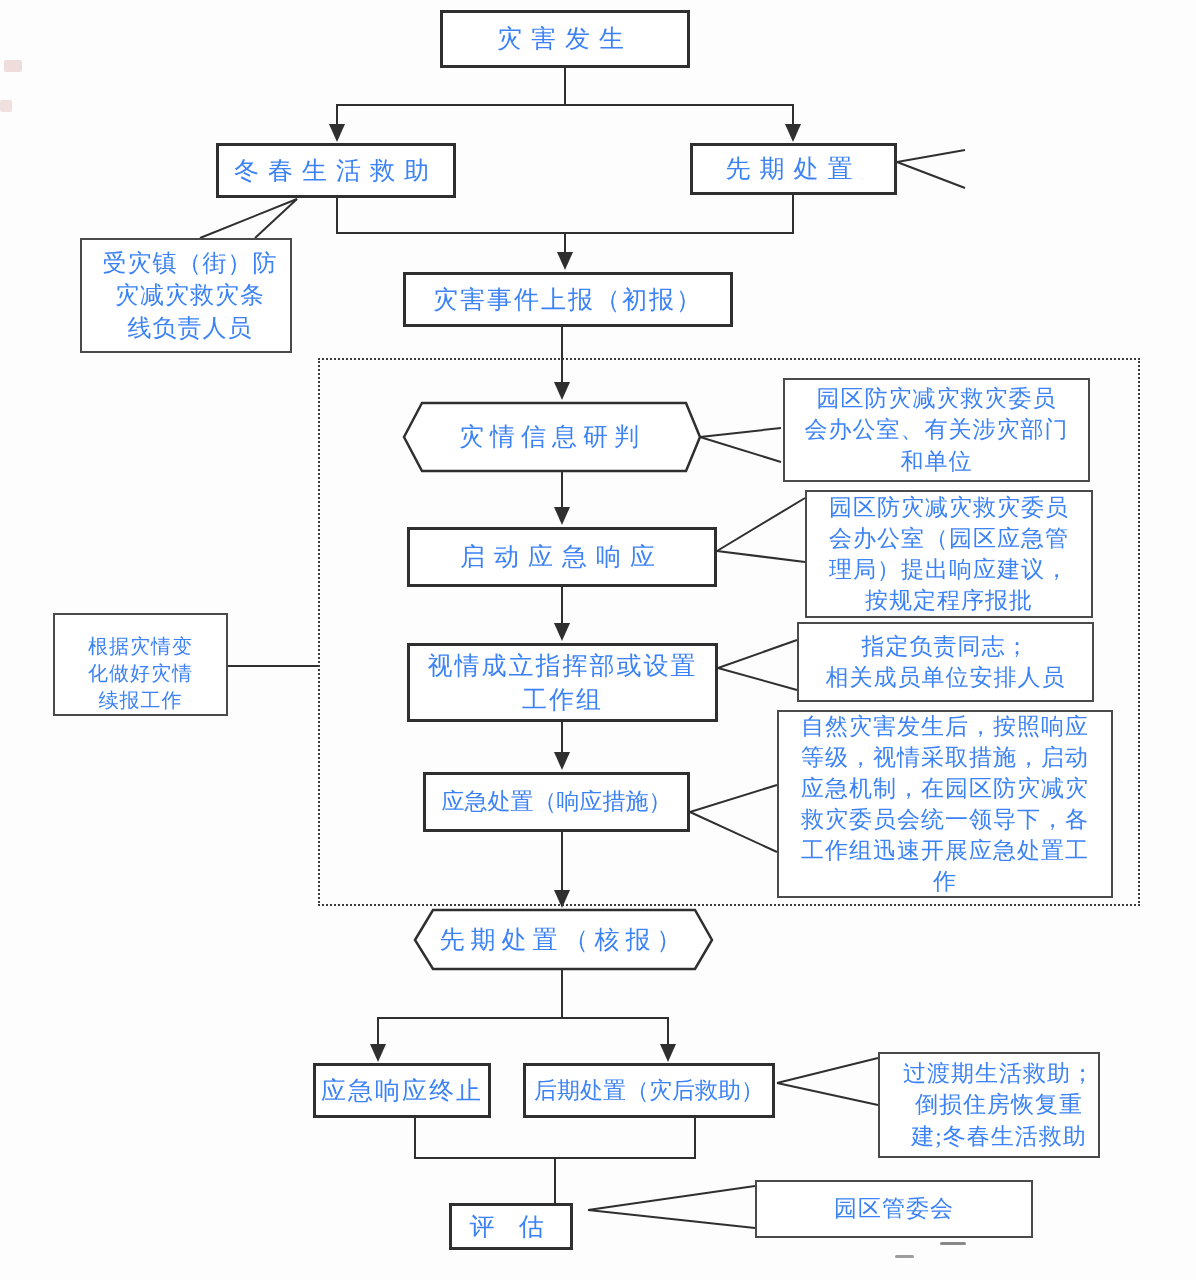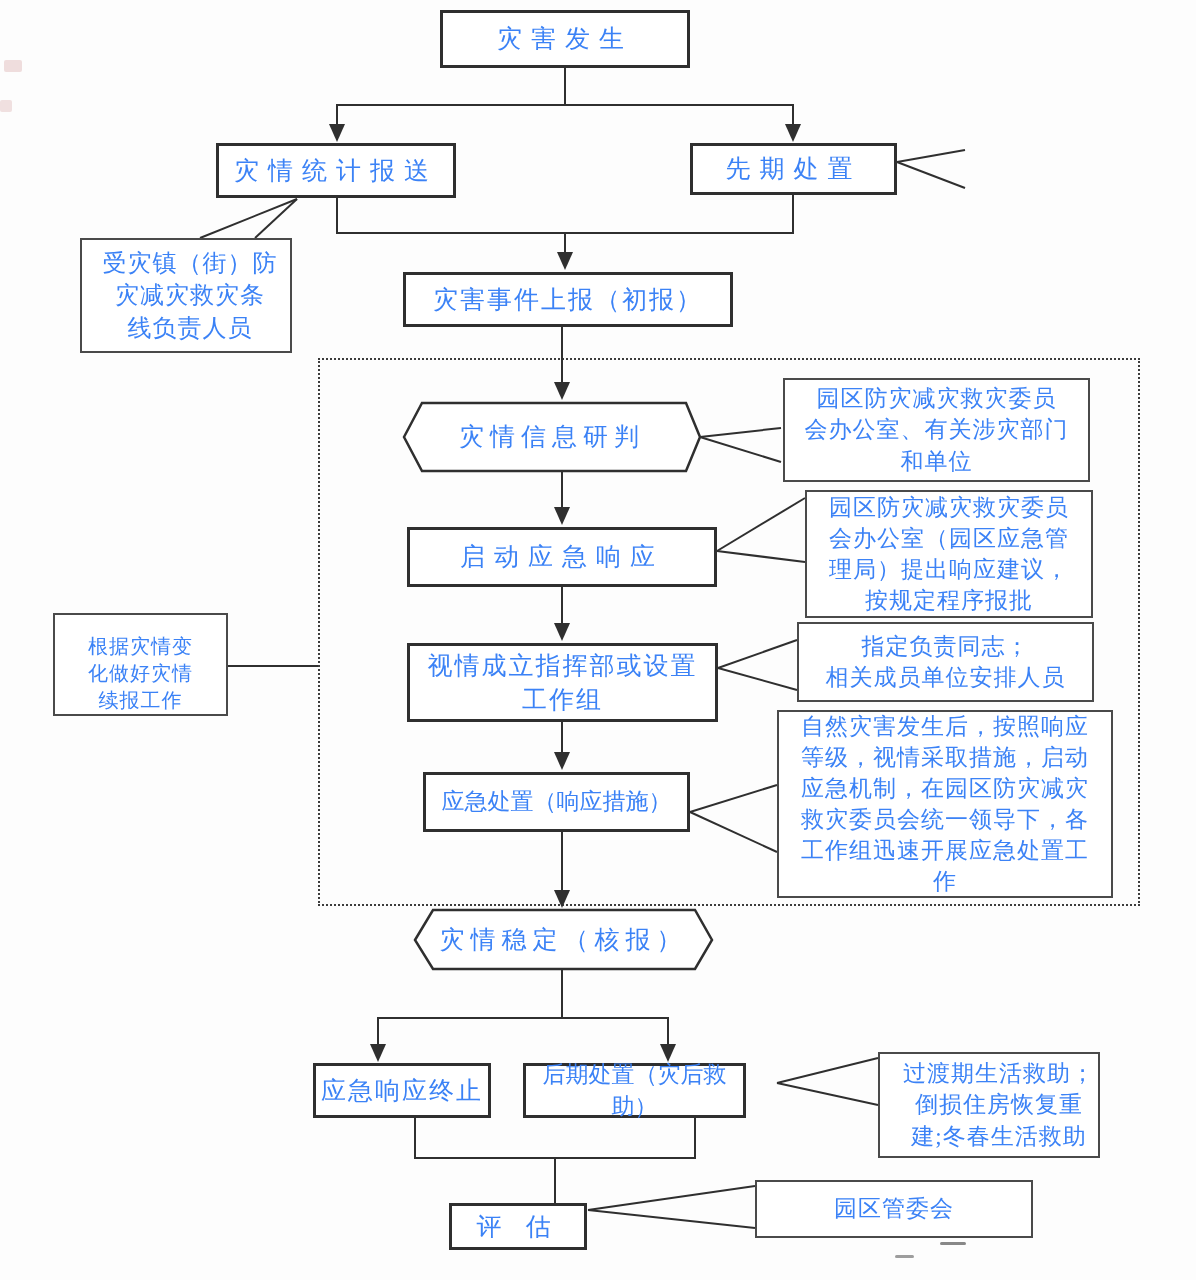--- a/index.html
+++ b/index.html
@@ -98,21 +98,21 @@
       <polygon points="404,437 422,403 686,403 700,437 686,471 422,471" fill="#ffffff" stroke-width="2.5"></polygon>
       <polygon points="415,940 433,910 695,910 712,940 695,969 433,969" fill="#ffffff" stroke-width="2.5"></polygon>
     </g>
   </svg>
 
   <div class="node spread" style="left:440px;top:10px;width:250px;height:58px;">
     <span class="label">灾害发生</span>
   </div>
 
   <div class="node spread" style="left:216px;top:143px;width:240px;height:55px;">
-    <span class="label">灾情统计报送</span>
+    <span class="label">冬春生活救助</span>
   </div>
 
   <div class="node spread" style="left:690px;top:143px;width:207px;height:52px;">
     <span class="label">先期处置</span>
   </div>
 
   <div class="node" style="left:403px;top:272px;width:330px;height:55px;">
     <span class="label">灾害事件上报（初报）</span>
   </div>
 
@@ -127,32 +127,32 @@
   <div class="node" style="left:407px;top:643px;width:311px;height:79px;">
     <span class="label">视情成立指挥部或设置
 工作组</span>
   </div>
 
   <div class="node tight" style="left:423px;top:772px;width:267px;height:60px;">
     <span class="label">应急处置（响应措施）</span>
   </div>
 
   <div class="hexlabel" style="left:415px;top:910px;width:297px;height:59px;">
-    <span class="label">灾情稳定（核报）</span>
+    <span class="label">先期处置（核报）</span>
   </div>
 
   <div class="node" style="left:313px;top:1063px;width:178px;height:55px;">
     <span class="label">应急响应终止</span>
   </div>
 
-  <div class="node tight" style="left:523px;top:1063px;width:223px;height:55px;">
+  <div class="node tight" style="left:523px;top:1063px;width:252px;height:55px;">
     <span class="label">后期处置（灾后救助）</span>
   </div>
 
-  <div class="node spread" style="left:449px;top:1203px;width:138px;height:47px;">
+  <div class="node spread" style="left:449px;top:1203px;width:124px;height:47px;">
     <span class="label">评  估</span>
   </div>
 
 
   <div class="callout" style="left:80px;top:238px;width:212px;height:115px;font-size:24px;padding-left:8px;">
     <span class="label">受灾镇（街）防
 灾减灾救灾条
 线负责人员</span>
   </div>
 

